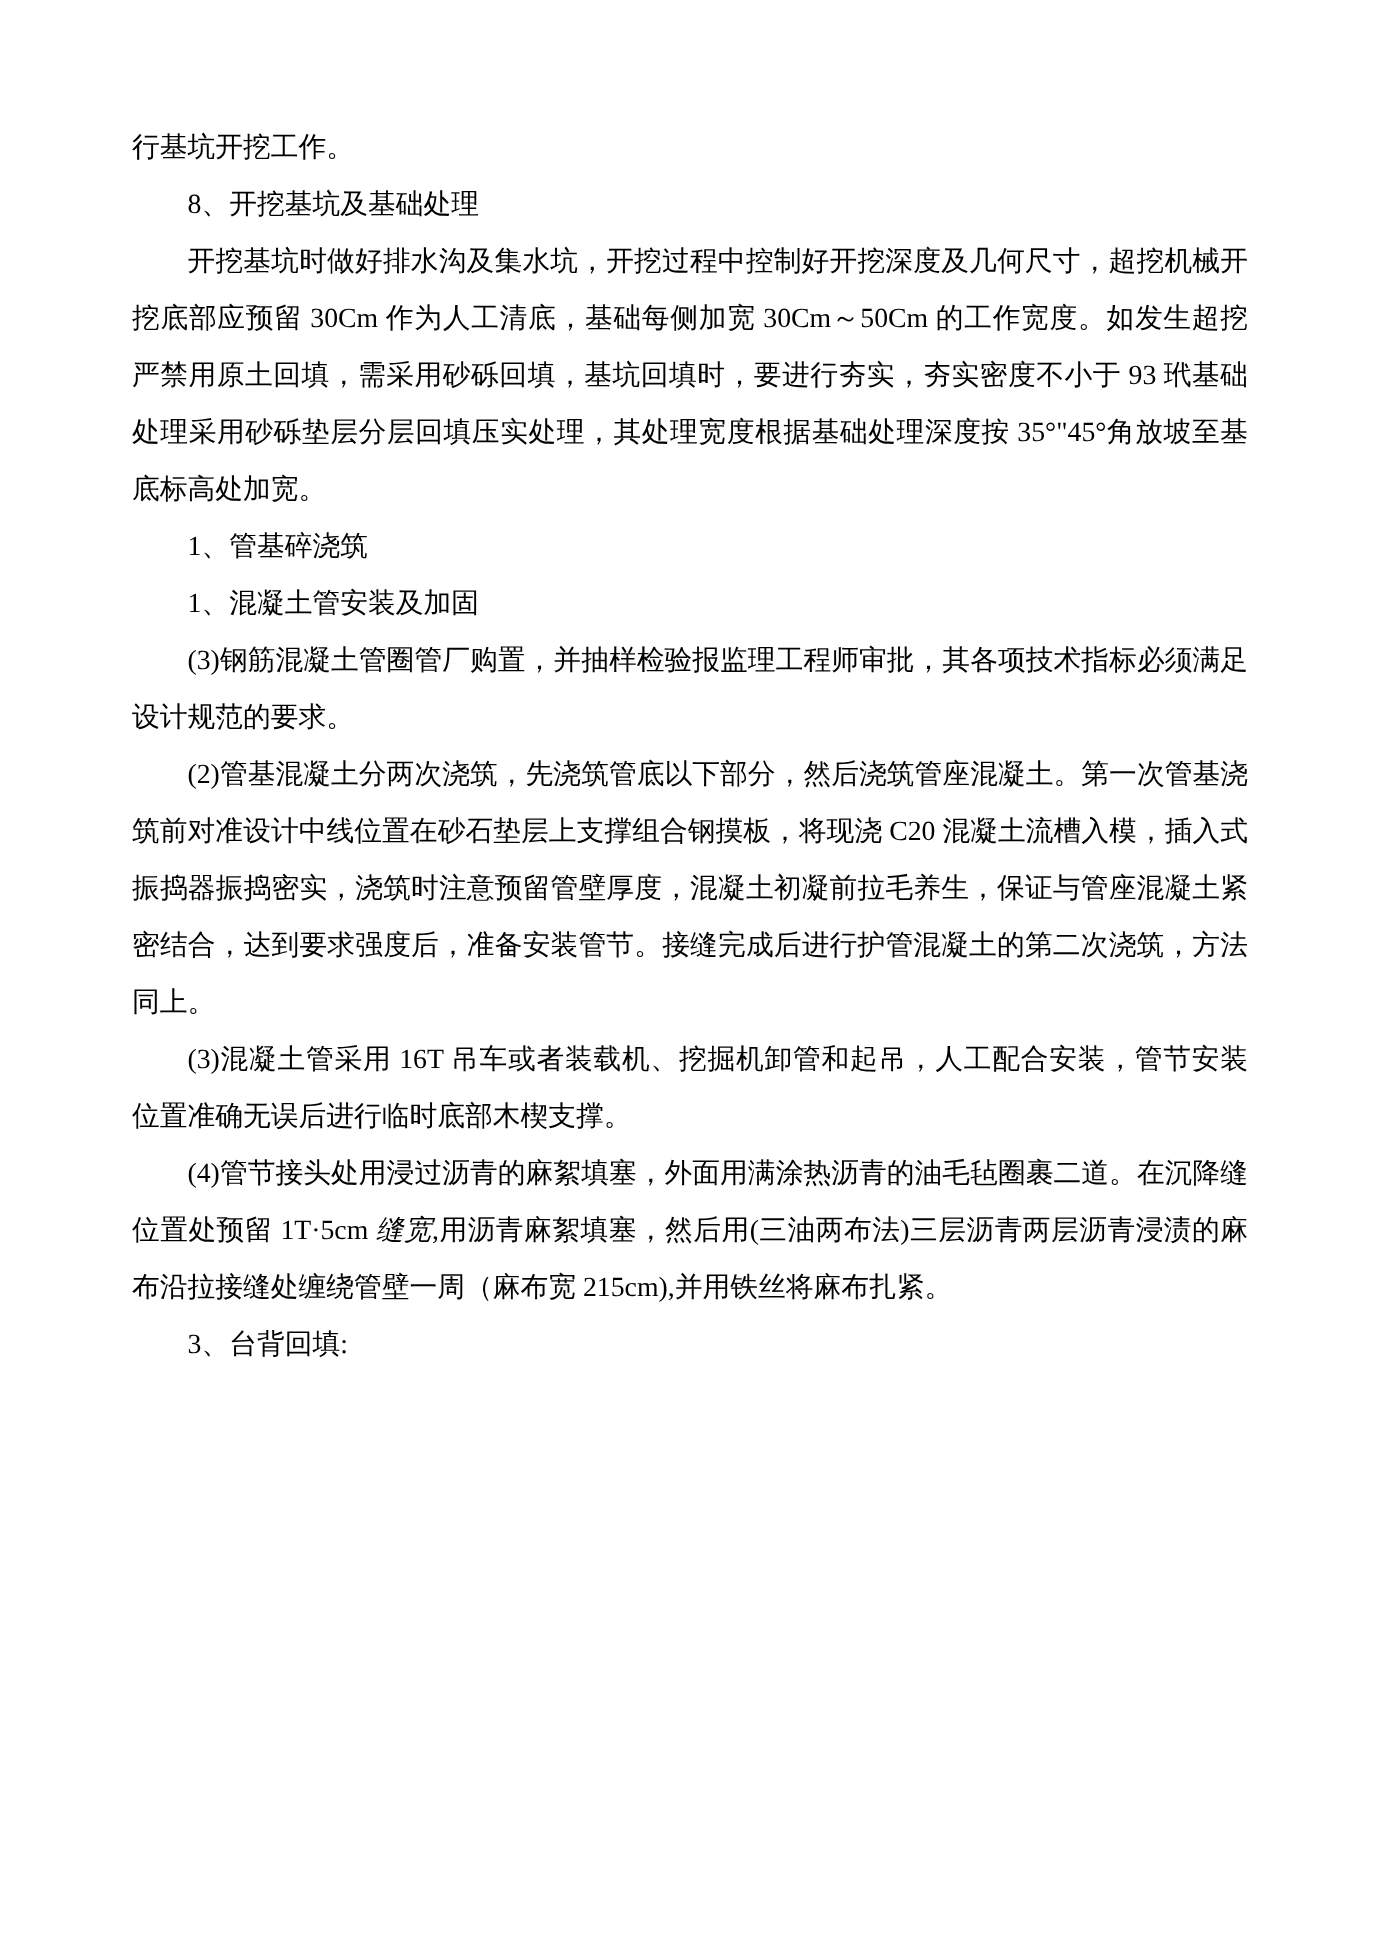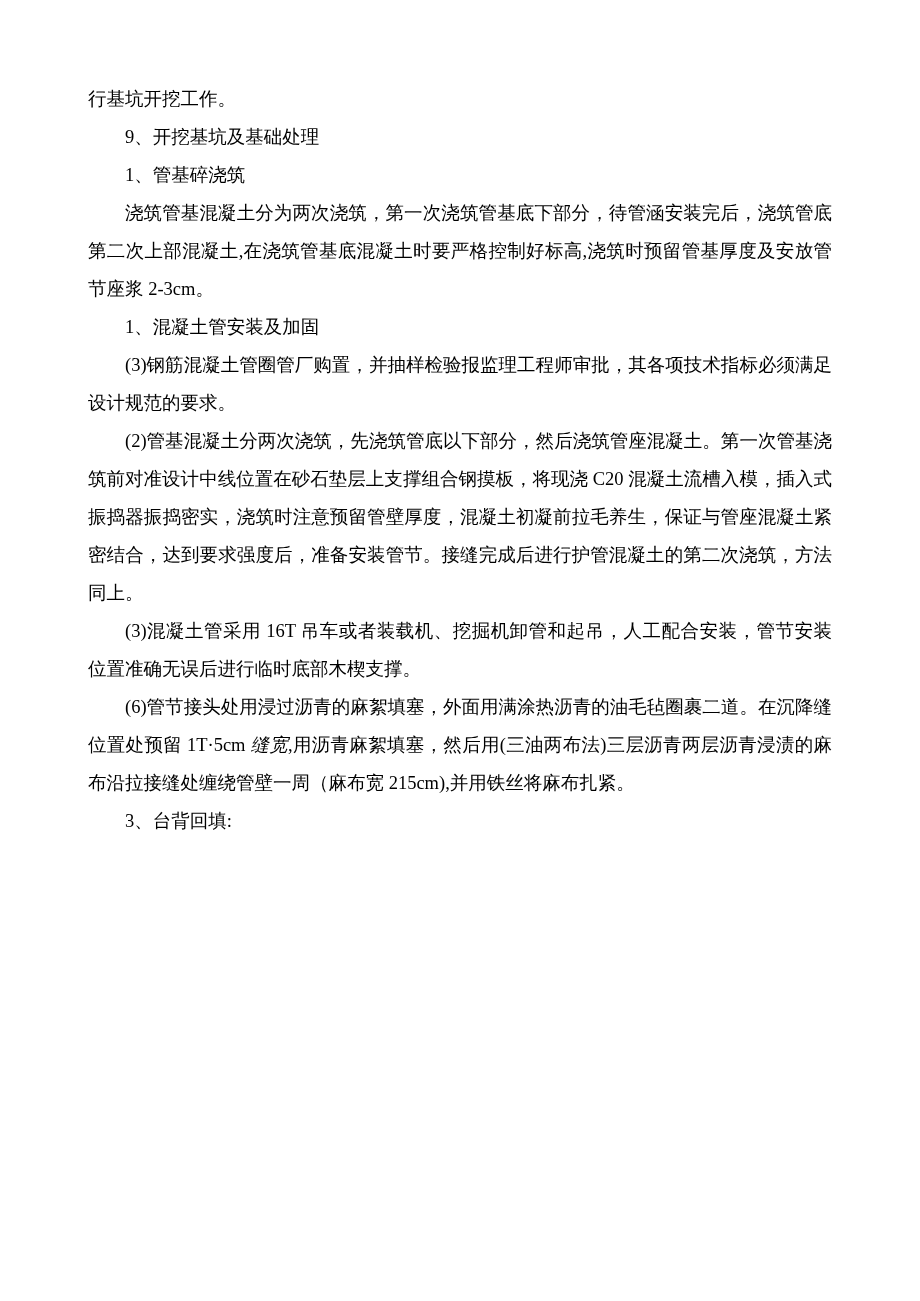--- a/index.html
+++ b/index.html
@@ -22,33 +22,33 @@
   .page p.no-indent { text-indent: 0; }
   .ital { font-style: italic; }
 </style>
 </head>
 <body>
 
 <div class="page">
 
   <p class="body no-indent">行基坑开挖工作。</p>
 
-  <p class="heading">9、开挖基坑及基础处理</p>
+  <p class="heading">8、开挖基坑及基础处理</p>
 
+  <p class="body">开挖基坑时做好排水沟及集水坑，开挖过程中控制好开挖深度及几何尺寸，超挖机械开挖底部应预留 30Cm 作为人工清底，基础每侧加宽 30Cm～50Cm 的工作宽度。如发生超挖严禁用原土回填，需采用砂砾回填，基坑回填时，要进行夯实，夯实密度不小于 93 玳基础处理采用砂砾垫层分层回填压实处理，其处理宽度根据基础处理深度按 35°"45°角放坡至基底标高处加宽。</p>
 
   <p class="heading">1、管基碎浇筑</p>
 
-  <p class="body">浇筑管基混凝土分为两次浇筑，第一次浇筑管基底下部分，待管涵安装完后，浇筑管底第二次上部混凝土,在浇筑管基底混凝土时要严格控制好标高,浇筑时预留管基厚度及安放管节座浆 2-3cm。</p>
 
   <p class="heading">1、混凝土管安装及加固</p>
 
   <p class="body">(3)钢筋混凝土管圈管厂购置，并抽样检验报监理工程师审批，其各项技术指标必须满足设计规范的要求。</p>
 
   <p class="body">(2)管基混凝土分两次浇筑，先浇筑管底以下部分，然后浇筑管座混凝土。第一次管基浇筑前对准设计中线位置在砂石垫层上支撑组合钢摸板，将现浇 C20 混凝土流槽入模，插入式振捣器振捣密实，浇筑时注意预留管壁厚度，混凝土初凝前拉毛养生，保证与管座混凝土紧密结合，达到要求强度后，准备安装管节。接缝完成后进行护管混凝土的第二次浇筑，方法同上。</p>
 
   <p class="body">(3)混凝土管采用 16T 吊车或者装载机、挖掘机卸管和起吊，人工配合安装，管节安装位置准确无误后进行临时底部木楔支撑。</p>
 
-  <p class="body"><span>(6)管节接头处用浸过沥青的麻絮填塞，外面用满涂热沥青的油毛毡圈裹二道。在沉降缝位置处预留 1T·5cm </span><span class="ital">缝宽</span><span>,用沥青麻絮填塞，然后用(三油两布法)三层沥青两层沥青浸渍的麻布沿拉接缝处缠绕管壁一周（麻布宽 215cm),并用铁丝将麻布扎紧。</span></p>
+  <p class="body"><span>(4)管节接头处用浸过沥青的麻絮填塞，外面用满涂热沥青的油毛毡圈裹二道。在沉降缝位置处预留 1T·5cm </span><span class="ital">缝宽</span><span>,用沥青麻絮填塞，然后用(三油两布法)三层沥青两层沥青浸渍的麻布沿拉接缝处缠绕管壁一周（麻布宽 215cm),并用铁丝将麻布扎紧。</span></p>
 
   <p class="heading">3、台背回填:</p>
 
 
 </div>
 
 </body></html>

